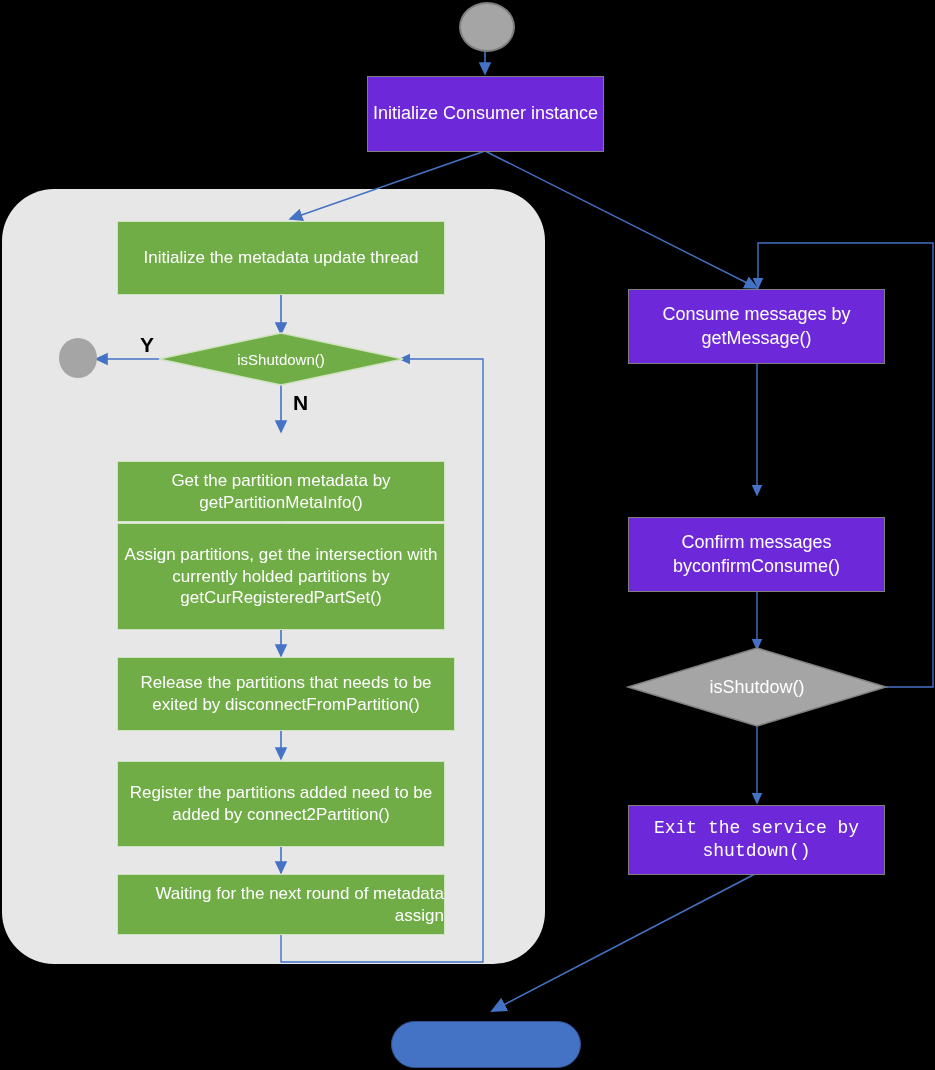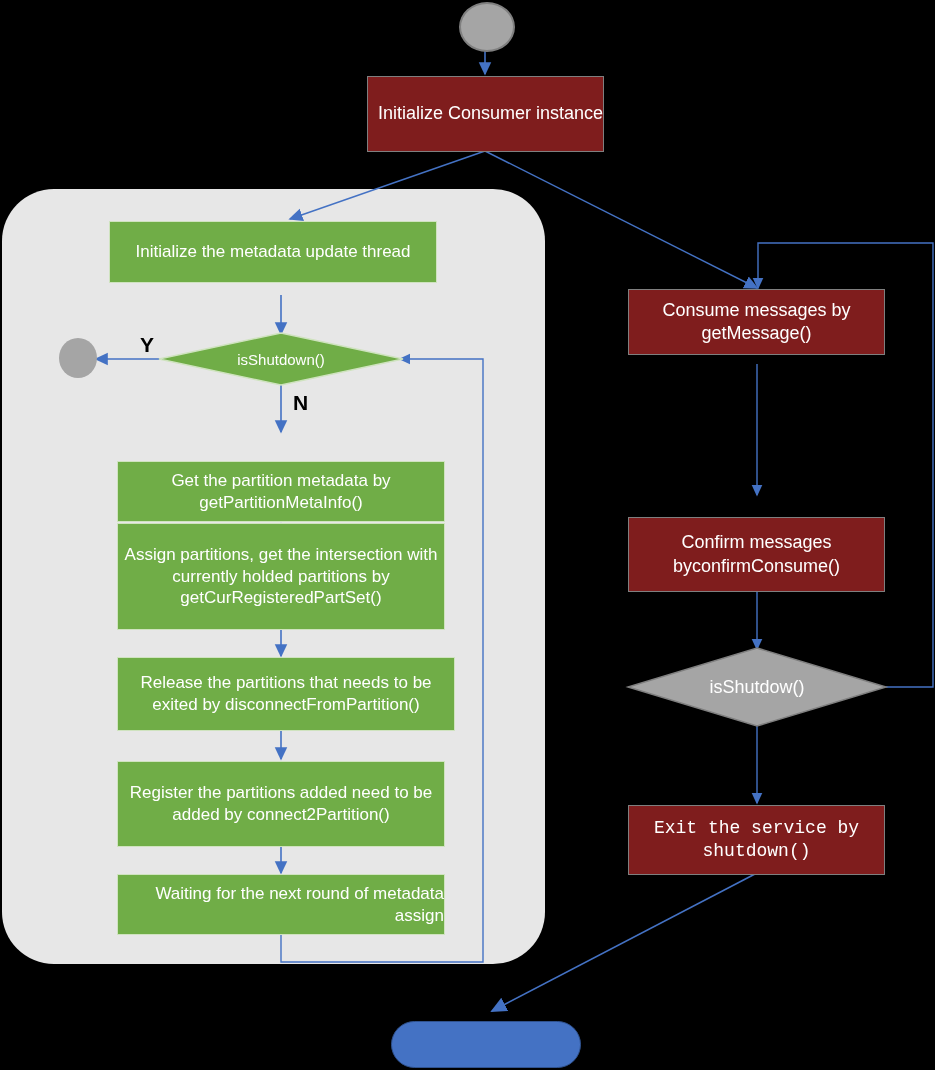--- a/index.html
+++ b/index.html
@@ -2,21 +2,21 @@
 <html><head>
 <meta charset="utf-8">
 <style>
   html,body{margin:0;padding:0;background:#000;}
   #canvas{position:relative;width:935px;height:1070px;background:#000;
           font-family:"Liberation Sans","DejaVu Sans",sans-serif;overflow:hidden;}
   svg.layer{position:absolute;left:0;top:0;width:935px;height:1070px;pointer-events:none;}
   .node{position:absolute;box-sizing:border-box;display:flex;align-items:center;
         justify-content:center;text-align:center;color:#fff;line-height:1.28;}
   .proc-green{background:#70AD47;border:1px solid #cfe3bf;font-size:17px;}
-  .proc-gray{background:#7f1d1d;border:1px solid #7F7F7F;font-size:18px;justify-content:flex-end;}
+  .proc-gray{background:#6d28d9;border:1px solid #7F7F7F;font-size:18px;}
   .panel{position:absolute;background:#E7E7E7;border-radius:52px;}
   .circle{position:absolute;border-radius:50%;}
   .circle-start{background:#A5A5A5;border:2px solid #7F7F7F;}
   .circle-end{background:#A5A5A5;}
   .diamond-label{position:absolute;display:flex;align-items:center;justify-content:center;
                  color:#fff;pointer-events:none;}
   .edge-label{position:absolute;color:#000;font-size:21px;font-weight:bold;}
   .rounded-blue{position:absolute;background:#4472C4;border:1px solid #2F528F;
                 border-radius:26px;}
 </style>
@@ -74,21 +74,21 @@
     </g>
   </svg>
 
   <div class="circle circle-start" style="left:459px;top:2px;width:52px;height:46px;"></div>
   <div class="circle circle-end" style="left:59px;top:338px;width:38px;height:40px;"></div>
 
   <div class="node proc-gray" style="left:367px;top:76px;width:237px;height:76px;">
     <span>Initialize Consumer instance</span>
   </div>
 
-  <div class="node proc-green" style="left:109px;top:221px;width:328px;height:62px;">
+  <div class="node proc-green" style="left:117px;top:221px;width:328px;height:74px;">
     <span>Initialize the metadata update thread</span>
   </div>
 
   <div class="diamond-label" style="left:205px;top:345px;width:152px;height:28px;font-size:15px;">
     <span>isShutdown()</span>
   </div>
 
   <div class="node proc-green" style="left:117px;top:434px;width:328px;height:61px;margin-top:27px;">
     <span>Get the partition metadata by getPartitionMetaInfo()</span>
   </div>
@@ -102,21 +102,21 @@
   </div>
 
   <div class="node proc-green" style="left:117px;top:761px;width:328px;height:86px;">
     <span>Register the partitions added need to be added by connect2Partition()</span>
   </div>
 
   <div class="node proc-green" style="left:117px;top:874px;width:328px;height:61px;text-align:right;">
     <span>Waiting for the next round of metadata assign</span>
   </div>
 
-  <div class="node proc-gray" style="left:628px;top:289px;width:257px;height:66px;">
+  <div class="node proc-gray" style="left:628px;top:289px;width:257px;height:75px;">
     <span>Consume messages by getMessage()</span>
   </div>
 
   <div class="node proc-gray" style="left:628px;top:517px;width:257px;height:75px;">
     <span>Confirm messages byconfirmConsume()</span>
   </div>
 
   <div class="diamond-label" style="left:667px;top:672px;width:180px;height:30px;font-size:18px;">
     <span>isShutdow()</span>
   </div>

